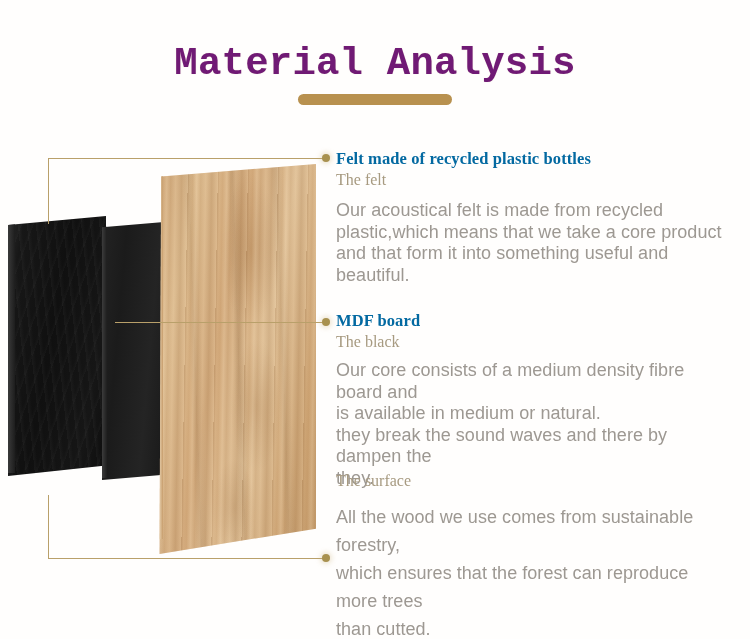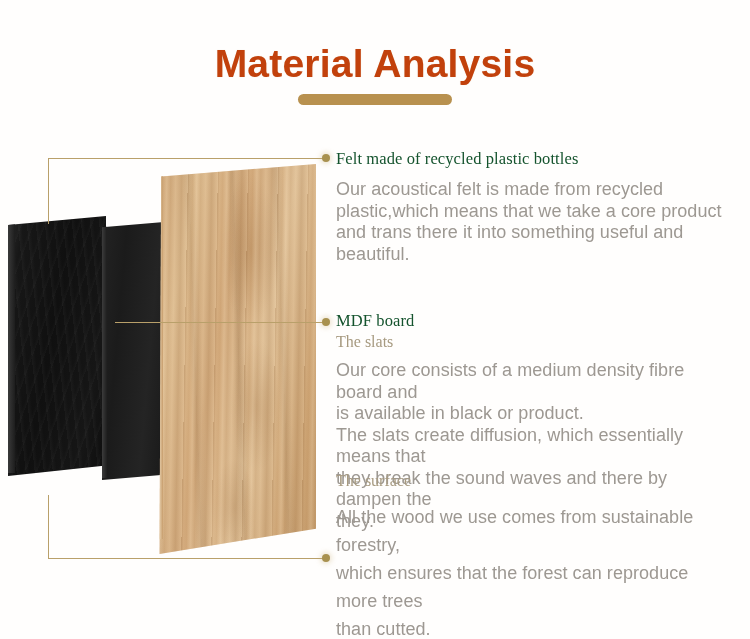--- a/index.html
+++ b/index.html
@@ -21,25 +21,25 @@
 
   
   #title-block {
     position: absolute;
     left: 0;
     top: 40px;
     width: 750px;
     text-align: center;
   }
   #page-title {
-    font-family: Liberation Sans, sans-serif;
+    font-family: Liberation Mono, monospace;
     font-size: 39px;
     font-weight: bold;
     letter-spacing: 0.2px;
-    color: #c2410c;
+    color: #701a75;
     line-height: 48px;
     text-shadow: 0 0 1px rgba(185,146,84,0.25);
   }
   #title-underline {
     margin: 6px auto 0 auto;
     width: 154px;
     height: 11px;
     border-radius: 6px;
     background: #b8914f;
   }
@@ -152,22 +152,22 @@
     position: absolute;
     left: 336px;
     top: 148px;
     width: 392px;
   }
 
   .section { position: relative; }
   .section-heading {
     font-family: "Liberation Serif", serif;
     font-size: 16.5px;
-    font-weight: normal;
-    color: #14532d;
+    font-weight: bold;
+    color: #0369a1;
     line-height: 21px;
     letter-spacing: 0.1px;
   }
   .section-subheading {
     font-family: "Liberation Serif", serif;
     font-size: 16px;
     font-weight: normal;
     color: #a79a80;
     line-height: 21px;
   }
@@ -213,34 +213,34 @@
   <div class="dot" style="left:322px; top:318px;"></div>
 
   <div class="leader leader-v" style="left:48px; top:495px; height:63px;"></div>
   <div class="leader leader-h" style="left:48px; top:558px; width:277px;"></div>
   <div class="dot" style="left:322px; top:554px;"></div>
 
   <div id="content-column">
 
     <div class="section" id="section-felt">
       <div class="section-heading">Felt made of recycled plastic bottles</div>
+      <div class="section-subheading">The felt</div>
       <div class="section-body">
         <p>Our acoustical felt is made from recycled</p>
         <p>plastic,which means that we take a core product</p>
-        <p>and trans there it into something useful and beautiful.</p>
+        <p>and that form it into something useful and beautiful.</p>
       </div>
     </div>
 
     <div class="section" id="section-mdf">
       <div class="section-heading">MDF board</div>
-      <div class="section-subheading">The slats</div>
+      <div class="section-subheading">The black</div>
       <div class="section-body">
         <p>Our core consists of a medium density fibre board and</p>
-        <p>is available in black or product.</p>
-        <p>The slats create diffusion, which essentially means that</p>
+        <p>is available in medium or natural.</p>
         <p>they break the sound waves and there by dampen the</p>
         <p>they.</p>
       </div>
     </div>
 
     <div class="section" id="section-wood">
       <div class="section-subheading">The surface</div>
       <div class="section-body">
         <p>All the wood we use comes from sustainable forestry,</p>
         <p>which ensures that the forest can reproduce more trees</p>

